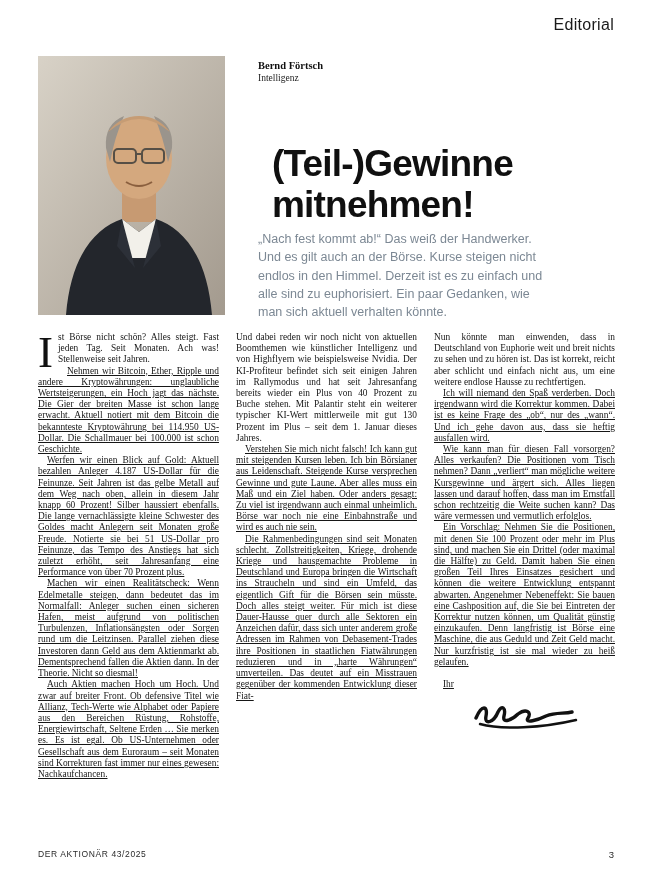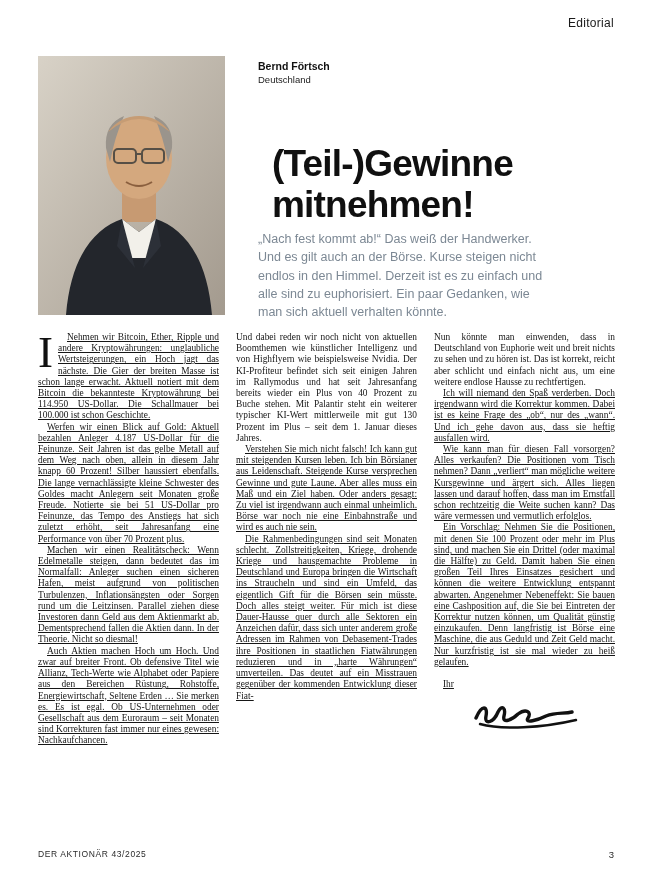--- a/index.html
+++ b/index.html
@@ -9,32 +9,32 @@
     font-family: "Liberation Serif", serif;
     color: #1b1b1b;
     position: relative;
     overflow: hidden;
   }
   .page { position: absolute; inset: 0; }
 
   .section-label {
     position: absolute; top: 16px; right: 40px;
     font-family: "Liberation Sans", sans-serif;
-    font-size: 12px; letter-spacing: 0.3px; color: #1a1a1a;
+    font-size: 16px; letter-spacing: 0.3px; color: #1a1a1a;
   }
 
   .portrait {
     position: absolute; left: 38px; top: 56px;
     width: 187px; height: 259px; overflow: hidden;
   }
   .portrait svg { display: block; }
 
   .author {
     position: absolute; left: 258px; top: 60px;
-    font-family: Liberation Sans, sans-serif;
+    font-family: Liberation Serif, serif;
   }
   .author-name { font-weight: bold; font-size: 10.5px; color: #111; }
   .author-role { font-size: 9.5px; color: #222; margin-top: 2px; }
 
   .headline {
     position: absolute; left: 256px; top: 128px; margin: 16px;
     font-family: "Liberation Sans", sans-serif;
     font-weight: 700; font-size: 37px; line-height: 1.1;
     letter-spacing: -0.8px; color: var(--headline, #101010);
   }
@@ -109,30 +109,30 @@
       <path d="M88 126 Q101 134 114 126" stroke="#8a5f3e" stroke-width="2" fill="none"></path>
       <path d="M28 259 C33 198 58 172 84 163 L101 176 L118 163 C144 172 169 198 174 259 Z" fill="#23262c"></path>
       <path d="M84 163 L101 176 L118 163 L112 202 L90 202 Z" fill="#f2f0ea"></path>
       <path d="M84 163 L97 212 L79 190 Z" fill="#2c3038"></path>
       <path d="M118 163 L105 212 L123 190 Z" fill="#2c3038"></path>
     </svg>
   </figure>
 
   <div class="author">
     <div class="author-name">Bernd Förtsch</div>
-    <div class="author-role">Deutschland</div>
+    <div class="author-role">Intelligenz</div>
   </div>
 
   <h1 class="headline"><span>(Teil-)Gewinne</span><br><span>mitnehmen!</span></h1>
 
   <p class="standfirst">„Nach fest kommt ab!“ Das weiß der Handwerker. Und es gilt auch an der Börse. Kurse steigen nicht endlos in den Himmel. Derzeit ist es zu einfach und alle sind zu euphorisiert. Ein paar Gedanken, wie man sich aktuell verhalten könnte.</p>
 
   <div class="columns">
     <div class="col">
-      <p><span class="dropcap">I</span></p>
+      <p><span class="dropcap">I</span><span>st Börse nicht schön? Alles steigt. Fast jeden Tag. Seit Monaten. Ach was! Stellenweise seit Jahren.</span></p>
       <p>Nehmen wir Bitcoin, Ether, Ripple und andere Kryptowährungen: unglaubliche Wertsteigerungen, ein Hoch jagt das nächste. Die Gier der breiten Masse ist schon lange erwacht. Aktuell notiert mit dem Bitcoin die bekannteste Kryptowährung bei 114.950 US-Dollar. Die Schallmauer bei 100.000 ist schon Geschichte.</p>
       <p>Werfen wir einen Blick auf Gold: Aktuell bezahlen Anleger 4.187 US-Dollar für die Feinunze. Seit Jahren ist das gelbe Metall auf dem Weg nach oben, allein in diesem Jahr knapp 60 Prozent! Silber haussiert ebenfalls. Die lange vernachlässigte kleine Schwester des Goldes macht Anlegern seit Monaten große Freude. Notierte sie bei 51 US-Dollar pro Feinunze, das Tempo des Anstiegs hat sich zuletzt erhöht, seit Jahresanfang eine Performance von über 70 Prozent plus.</p>
       <p>Machen wir einen Realitätscheck: Wenn Edelmetalle steigen, dann bedeutet das im Normalfall: Anleger suchen einen sicheren Hafen, meist aufgrund von politischen Turbulenzen, Inflationsängsten oder Sorgen rund um die Leitzinsen. Parallel ziehen diese Investoren dann Geld aus dem Aktienmarkt ab. Dementsprechend fallen die Aktien dann. In der Theorie. Nicht so diesmal!</p>
       <p>Auch Aktien machen Hoch um Hoch. Und zwar auf breiter Front. Ob defensive Titel wie Allianz, Tech-Werte wie Alphabet oder Papiere aus den Bereichen Rüstung, Rohstoffe, Energiewirtschaft, Seltene Erden … Sie merken es. Es ist egal. Ob US-Unternehmen oder Gesellschaft aus dem Euroraum – seit Monaten sind Korrekturen fast immer nur eines gewesen: Nachkaufchancen.</p>
     </div>
     <div class="col">
       <p>Und dabei reden wir noch nicht von aktuellen Boomthemen wie künstlicher Intelligenz und von Highflyern wie beispielsweise Nvidia. Der KI-Profiteur befindet sich seit einigen Jahren im Rallymodus und hat seit Jahresanfang bereits wieder ein Plus von 40 Prozent zu Buche stehen. Mit Palantir steht ein weiterer typischer KI-Wert mittlerweile mit gut 130 Prozent im Plus – seit dem 1. Januar dieses Jahres.</p>
       <p>Verstehen Sie mich nicht falsch! Ich kann gut mit steigenden Kursen leben. Ich bin Börsianer aus Leidenschaft. Steigende Kurse versprechen Gewinne und gute Laune. Aber alles muss ein Maß und ein Ziel haben. Oder anders gesagt: Zu viel ist irgendwann auch einmal unheimlich. Börse war noch nie eine Einbahnstraße und wird es auch nie sein.</p>
       <p>Die Rahmenbedingungen sind seit Monaten schlecht. Zollstreitigkeiten, Kriege, drohende Kriege und hausgemachte Probleme in Deutschland und Europa bringen die Wirtschaft ins Straucheln und sind ein Umfeld, das eigentlich Gift für die Börsen sein müsste. Doch alles steigt weiter. Für mich ist diese Dauer-Hausse quer durch alle Sektoren ein Anzeichen dafür, dass sich unter anderem große Adressen im Rahmen von Debasement-Trades ihre Positionen in staatlichen Fiatwährungen reduzieren und in „harte Währungen“ umverteilen. Das deutet auf ein Misstrauen gegenüber der kommenden Entwicklung dieser Fiat-</p>
     </div>

